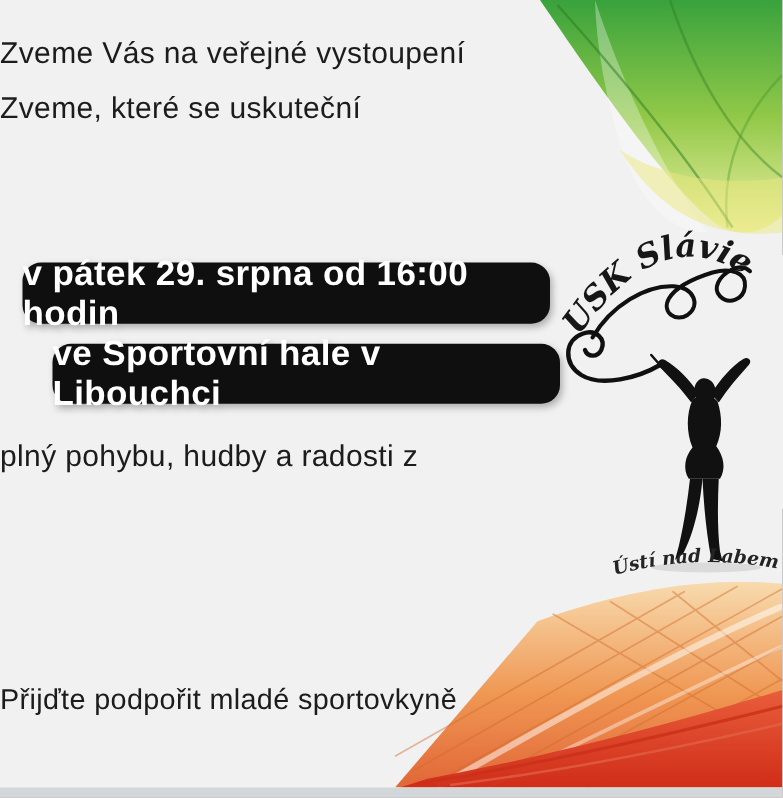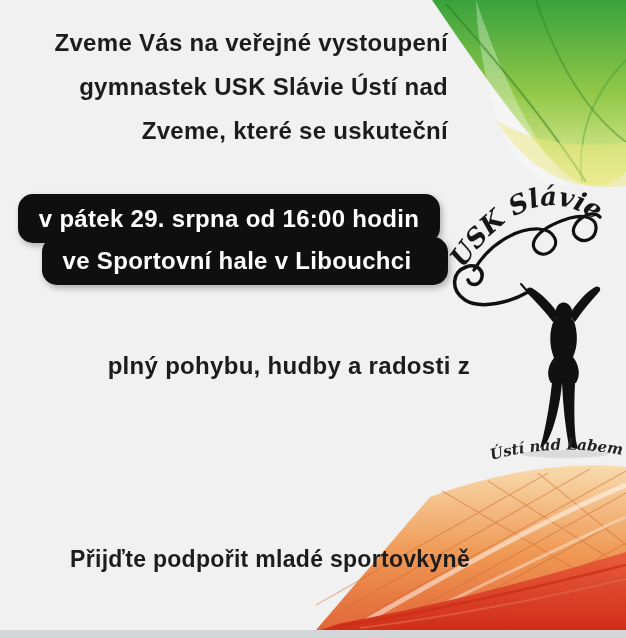--- a/index.html
+++ b/index.html
@@ -14,36 +14,36 @@
     color:var(--text,#1c1c1c);
   }
   .deco{position:absolute;pointer-events:none;}
   .deco-green{top:0;right:0;}
   .deco-orange{left:290px;top:447px;}
   .bottom-strip{
     position:absolute;left:0;bottom:0;width:100%;height:8px;
     background:var(--bottom_strip,#d3d7da);
   }
   .textblock{
-    position:absolute;left:0;text-align:right;
-    font-weight:bold;letter-spacing:.3px;z-index:3;
+    position:absolute;left:0;text-align:left;
+    font-weight:normal;letter-spacing:.3px;z-index:3;
   }
   .intro{top:21px;width:448px;font-size:24px;line-height:44px;}
   .program{top:344px;width:470px;font-size:24px;line-height:44px;}
   .closing{top:506px;width:470px;font-size:23px;line-height:41px;margin-top:33px;}
   .banner{
     position:absolute;top:194px;left:18px;z-index:4;
     filter:drop-shadow(2px 3px 3px rgba(0,0,0,.28));
   }
   .banner .row{
     background:var(--banner_bg,#0f0f0f);
     color:var(--banner_text,#ffffff);
-    font-size:24px;font-weight:bold;letter-spacing:.3px;
+    font-size:28px;font-weight:bold;letter-spacing:.3px;
     border-radius:15px;
-    display:flex;align-items:center;justify-content:center;
+    display:flex;align-items:center;justify-content:center;margin-top:16px;
   }
   .row1{width:422px;height:49px;}
   .row2{width:406px;height:48px;margin-left:24px;margin-top:-6px;padding-right:16px;box-sizing:border-box;}
   .logo{position:absolute;left:437px;top:180px;width:190px;height:300px;z-index:2;}
   .logo-arc-text{
     font-family:"DejaVu Serif", serif;
     font-style:italic;font-weight:bold;font-size:26px;
     fill:#161616;
   }
   .logo-city-text{
@@ -101,21 +101,20 @@
     <path d="M100,183 C200,135 280,95 336,70" fill="none" stroke="#ffffff" stroke-width="3" opacity="0.4"></path>
     <path d="M336,105 C260,128 160,156 52,176 L30,183 L336,183 Z" fill="url(#rGrad)" opacity="0.95"></path>
     <path d="M336,118 C240,142 140,165 44,180" fill="none" stroke="#c92f18" stroke-width="2.5" opacity="0.8"></path>
     <path d="M336,132 C250,152 160,170 70,181" fill="none" stroke="#e0654a" stroke-width="2" opacity="0.7"></path>
   </svg>
 
   <div class="bottom-strip"></div>
 
   <div class="textblock intro">
     <div>Zveme Vás na veřejné vystoupení</div>
-    <div>gymnastek USK Slávie Ústí nad</div>
     <div>Zveme, které se uskuteční</div>
   </div>
 
   <div class="banner">
     <div class="row row1">
       <span>v pátek 29. srpna od 16:00 hodin</span>
     </div>
     <div class="row row2">
       <span>ve Sportovní hale v Libouchci</span>
     </div>

